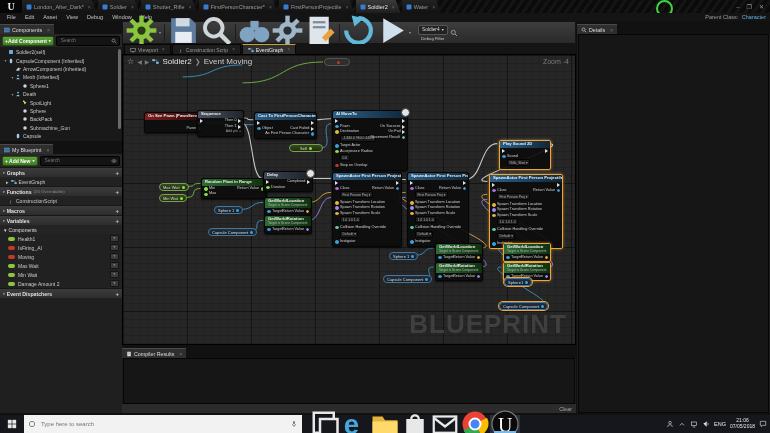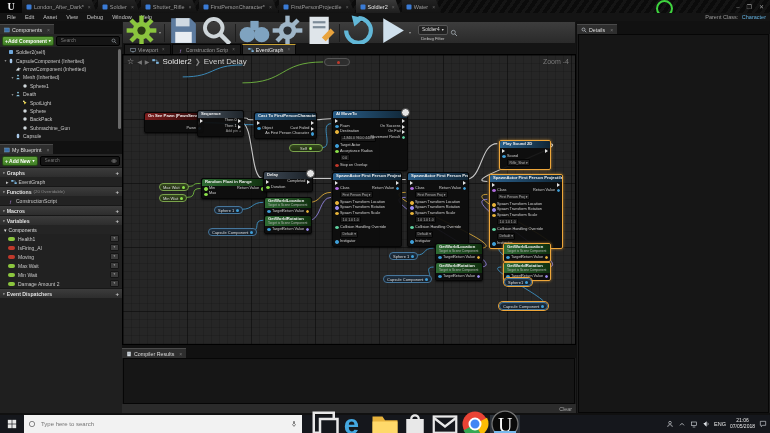--- a/index.html
+++ b/index.html
@@ -643,20 +643,21 @@
             <rect x="7" y="6.5" width="4.5" height="3.5" fill="#7fb8e0"></rect>
             <path d="M5 3.7 H8.5 V6.5" fill="none" stroke="#7fb8e0" stroke-width="0.9"></path>
           </svg>
         </span>
         <span>EventGraph</span>
         <span class="tclose">×</span>
       </div>
     </div>
 
   <div id="canvas">
+    <div id="watermark">BLUEPRINT</div>
     <svg id="wires" viewBox="0 0 454 291">
         <path d="M 79 63 C 91 63, 62 63, 74 63" fill="none" stroke="#d8d8d8" stroke-width="1.1" opacity="0.9"></path>
         <path d="M 119 63 C 131 63, 119 65, 131 65" fill="none" stroke="#d8d8d8" stroke-width="1.1" opacity="0.9"></path>
         <path d="M 119 68 C 131 68, 128 124, 140 124" fill="none" stroke="#d8d8d8" stroke-width="1.1" opacity="0.9"></path>
         <path d="M 79 68 C 107.6 68, 102.4 70, 131 70" fill="none" stroke="#3f9fd8" stroke-width="0.9" opacity="0.9"></path>
         <path d="M 192 65 C 204 65, 197 64, 209 64" fill="none" stroke="#d8d8d8" stroke-width="1.1" opacity="0.9"></path>
         <path d="M 200 93 C 212 93, 197 69, 209 69" fill="none" stroke="#3f9fd8" stroke-width="0.9" opacity="0.9"></path>
         <path d="M 64 132 C 76 132, 66 129, 78 129" fill="none" stroke="#7ac943" stroke-width="0.9" opacity="0.9"></path>
         <path d="M 64 143 C 76 143, 66 134, 78 134" fill="none" stroke="#7ac943" stroke-width="0.9" opacity="0.9"></path>
         <path d="M 142 130 C 154 130, 128 129, 140 129" fill="none" stroke="#7ac943" stroke-width="0.9" opacity="0.9"></path>
@@ -1168,21 +1169,21 @@
       <span class="bnav">▶</span>
       <span class="bgrid icn">
           <svg viewBox="0 0 12 12">
             <rect x="0.5" y="2" width="4.5" height="3.5" fill="#7fb8e0"></rect>
             <rect x="7" y="6.5" width="4.5" height="3.5" fill="#7fb8e0"></rect>
             <path d="M5 3.7 H8.5 V6.5" fill="none" stroke="#7fb8e0" stroke-width="0.9"></path>
           </svg>
         </span>
       <span class="broot">Soldier2</span>
       <span class="bsep">❯</span>
-      <span class="bleaf">Event Delay</span>
+      <span class="bleaf">Event Moving</span>
     </div>
     <div id="zoomlabel">Zoom -4</div>
   </div>
 
   <div id="rightpanel">
     <div class="ptabrow">
       <div class="ptab">
         <span class="icn">
             <svg viewBox="0 0 12 12">
               <circle cx="5" cy="5" r="3" fill="none" stroke="#c7ced4" stroke-width="1.3"></circle>

